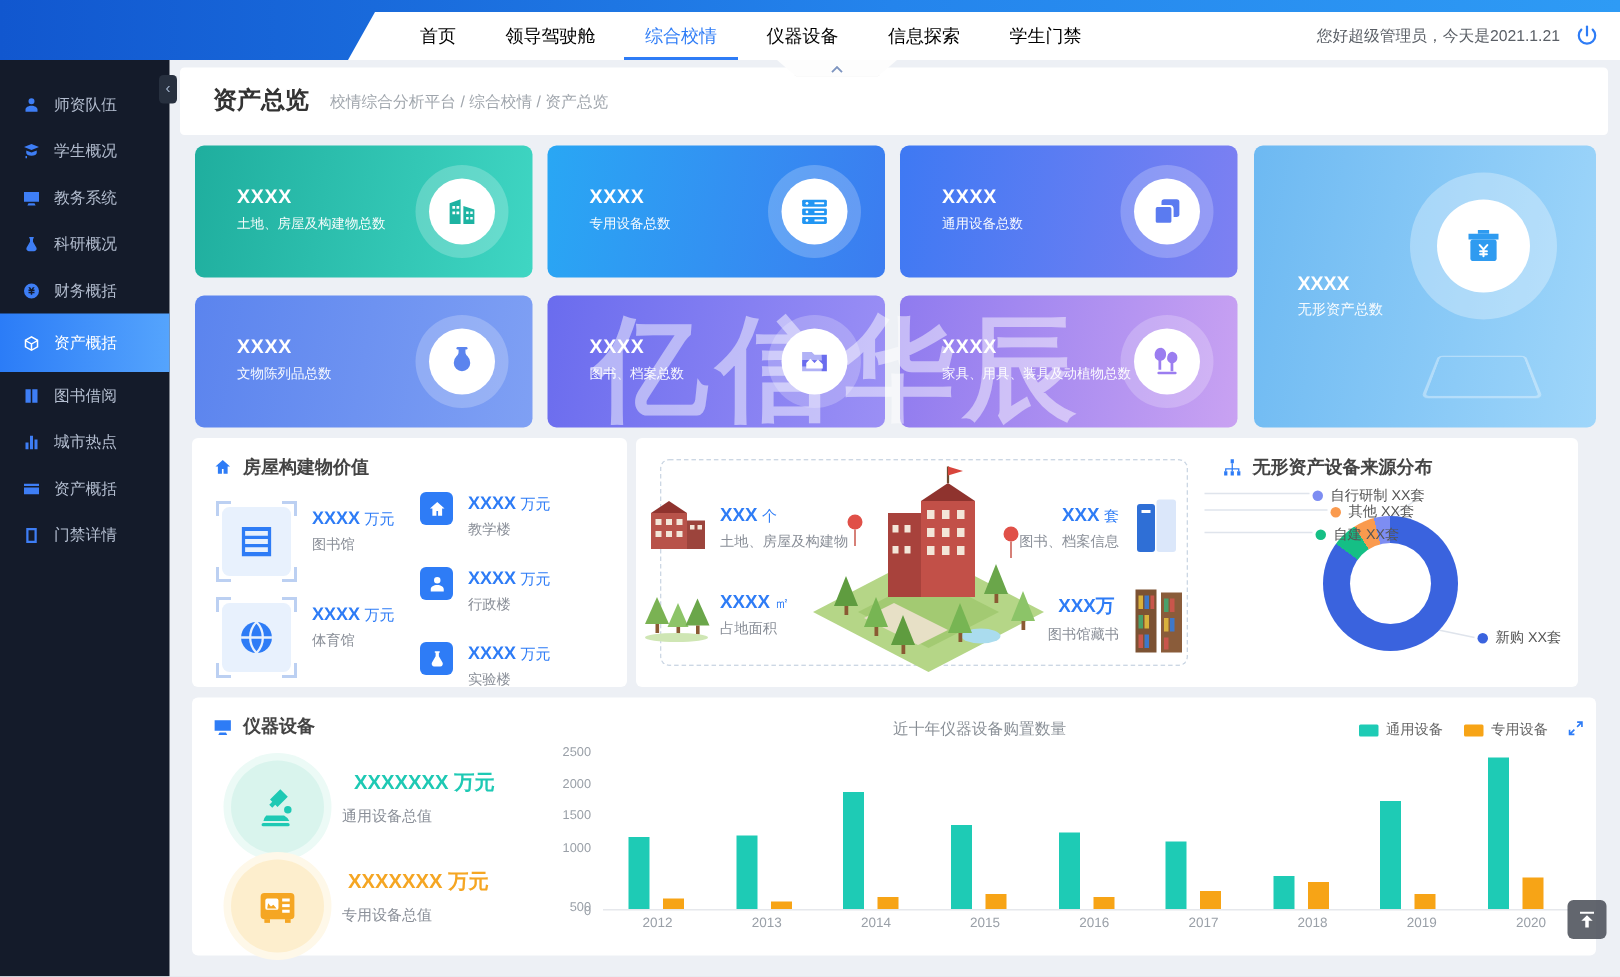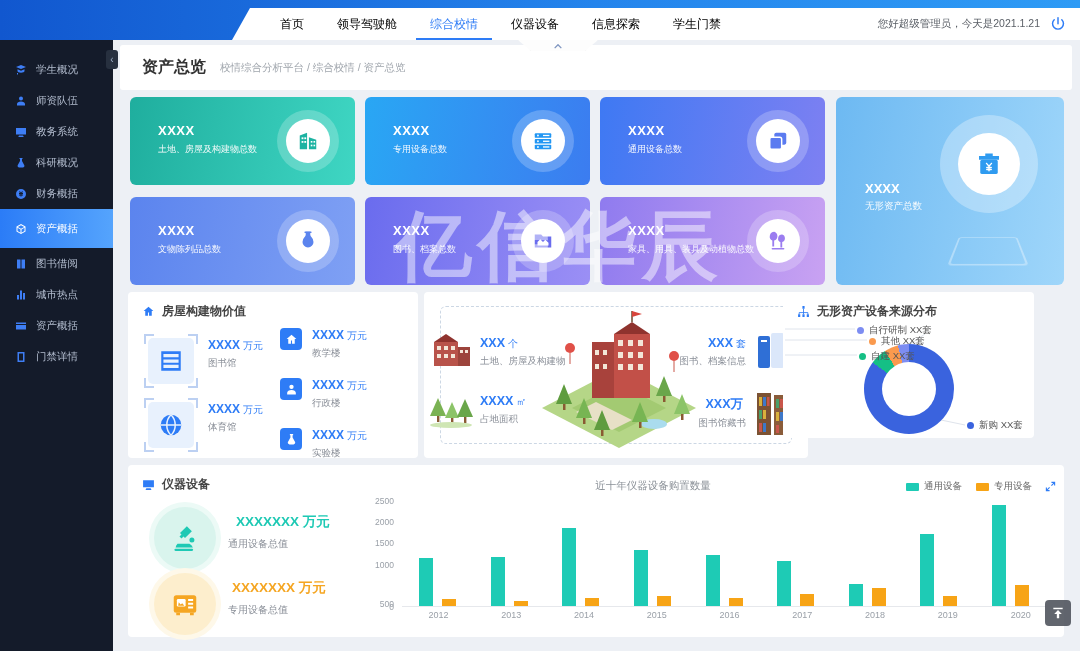--- a/index.html
+++ b/index.html
@@ -155,29 +155,29 @@
   </div>
   <div class="nav-collapse">
     <svg viewBox="0 0 24 16" fill="none" stroke="#7e95c0" stroke-width="3">
         <path d="M4 13l8-8 8 8"></path>
       </svg>
   </div>
 
   <div class="sidebar">
     <div class="side-item">
       <span class="side-ic"><svg viewBox="0 0 24 24" fill="currentColor">
+            <path d="M12 11a4 4 0 1 0-4-4 4 4 0 0 0 4 4zm0 2c-4.4 0-8 2.2-8 5v3h16v-3c0-2.8-3.6-5-8-5z"></path>
+          </svg></span>
+      <span>师资队伍</span>
+    </div>
+    <div class="side-item">
+      <span class="side-ic"><svg viewBox="0 0 24 24" fill="currentColor">
             <path d="M12 2L2 6l10 4 10-4zM5 10.5V14c0 2 3.1 3.5 7 3.5s7-1.5 7-3.5v-3.5l-7 2.8zM4 18h2v3H4z"></path>
           </svg></span>
       <span>学生概况</span>
-    </div>
-    <div class="side-item">
-      <span class="side-ic"><svg viewBox="0 0 24 24" fill="currentColor">
-            <path d="M12 11a4 4 0 1 0-4-4 4 4 0 0 0 4 4zm0 2c-4.4 0-8 2.2-8 5v3h16v-3c0-2.8-3.6-5-8-5z"></path>
-          </svg></span>
-      <span>师资队伍</span>
     </div>
     <div class="side-item">
       <span class="side-ic"><svg viewBox="0 0 24 24" fill="currentColor">
             <path d="M2 4h20v13H2zM8 19h8l1.5 3h-11z"></path>
           </svg></span>
       <span>教务系统</span>
     </div>
     <div class="side-item">
       <span class="side-ic"><svg viewBox="0 0 24 24" fill="currentColor">
             <path d="M9 2h6v2h-1v4.2l4.6 8.2A3.3 3.3 0 0 1 15.7 21H8.3a3.3 3.3 0 0 1-2.9-4.6L10 8.2V4H9z"></path>
@@ -510,21 +510,21 @@
         </g>
       <g>
           <circle cx="34" cy="42" r="5" fill="#e05048"></circle>
           <line x1="34" y1="47" x2="34" y2="58" stroke="#c9564b" stroke-width="1"></line>
           <circle cx="138" cy="50" r="5" fill="#e05048"></circle>
           <line x1="138" y1="55" x2="138" y2="66" stroke="#c9564b" stroke-width="1"></line>
         </g>
     </svg>
   </div>
 
-  <div class="panel" style="left:783px;top:292px;width:251px;height:146px">
+  <div class="panel" style="left:801px;top:292px;width:251px;height:166px">
     <div class="p-title">
       <span class="p-ic"><svg viewBox="0 0 24 24" fill="currentColor">
             <path d="M10 2h4v5h-4zM2 17h4v5H2zm8 0h4v5h-4zm8 0h4v5h-4z"></path>
             <path d="M12 7v4M4 17v-3h16v3M12 11v6" stroke="currentColor" stroke-width="1.6" fill="none"></path>
           </svg></span>
       <span>无形资产设备来源分布</span>
     </div>
     <svg class="legend-lines" viewBox="0 0 251 166">
       <polyline points="2,37 72,37" fill="none" stroke="#dfe4ec" stroke-width="1"></polyline>
       <polyline points="2,48 84,48" fill="none" stroke="#dfe4ec" stroke-width="1"></polyline>

